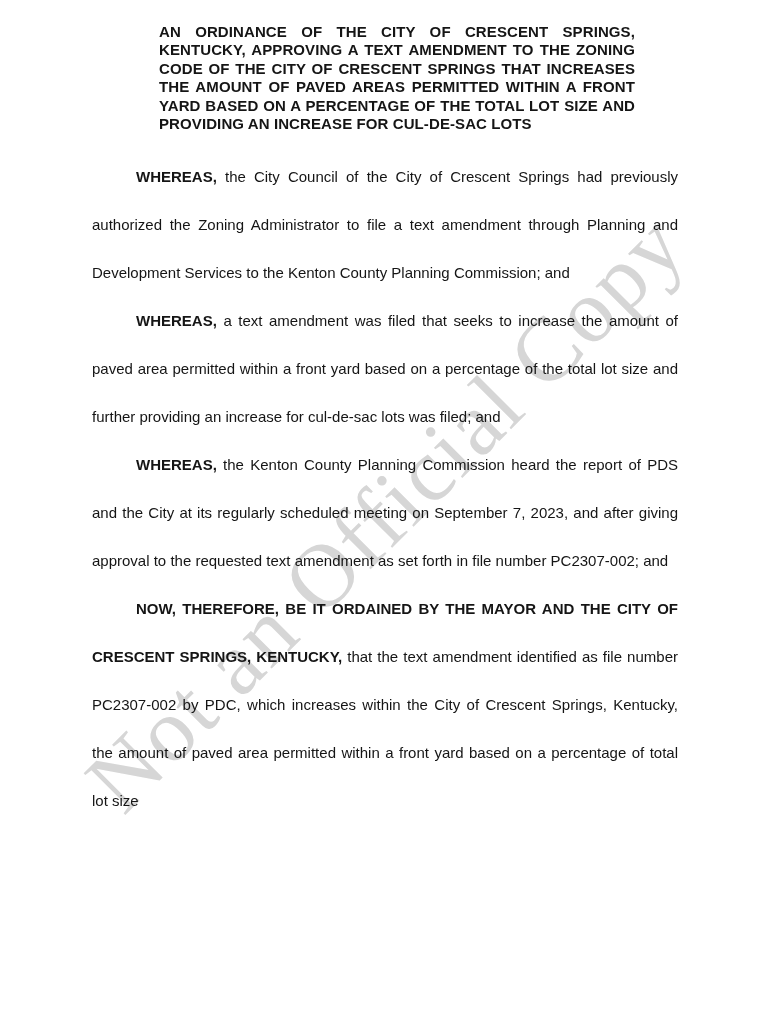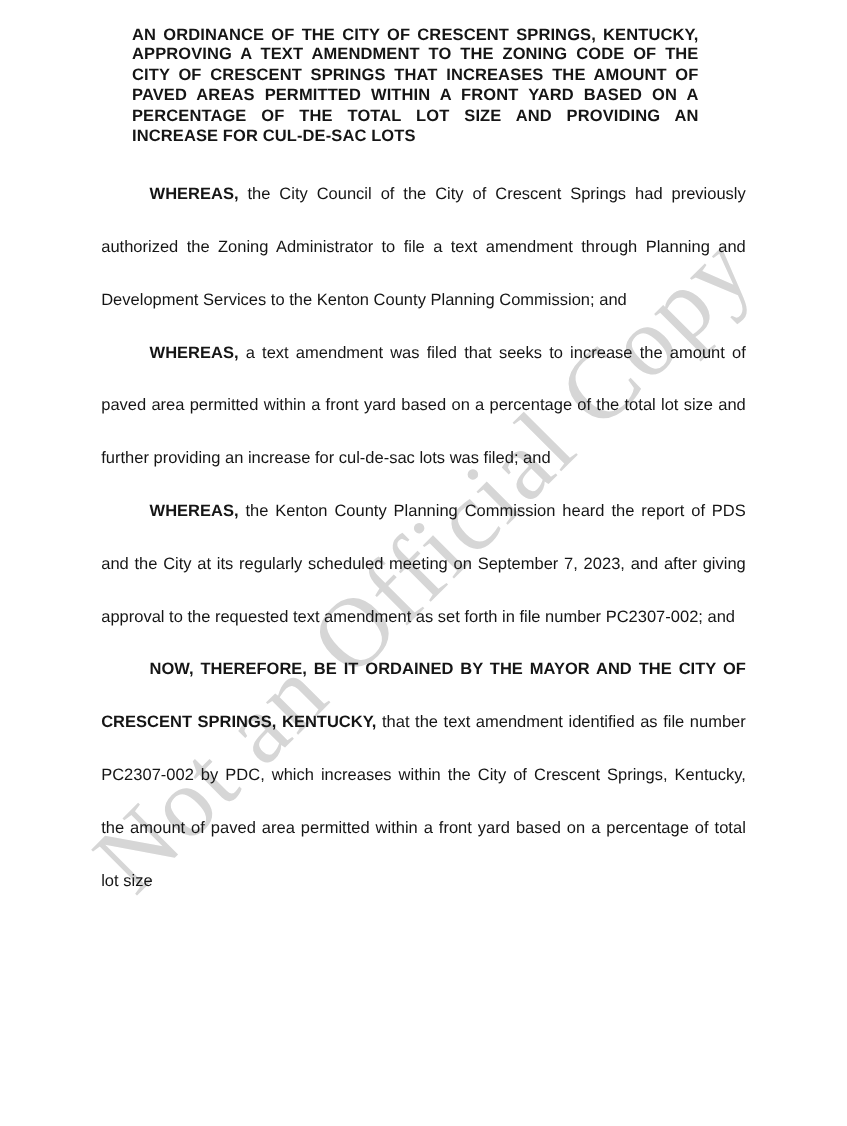--- a/index.html
+++ b/index.html
@@ -39,21 +39,21 @@
   }
   .doc-title {
     margin: 105px 0 0 0;
     font-size: 15px;
     font-weight: 700;
     line-height: 18px;
     text-align: center;
     letter-spacing: 0.1px;
   }
   .doc-heading {
-    margin: 23px 43px 0 28px;
+    margin: 23px 43px 0 67px;
     font-size: 15px;
     font-weight: 700;
     line-height: 18.4px;
     text-align: justify;
     letter-spacing: 0.1px;
   }
   .doc-body {
     margin-top: 20px;
   }
   .doc-body p {

